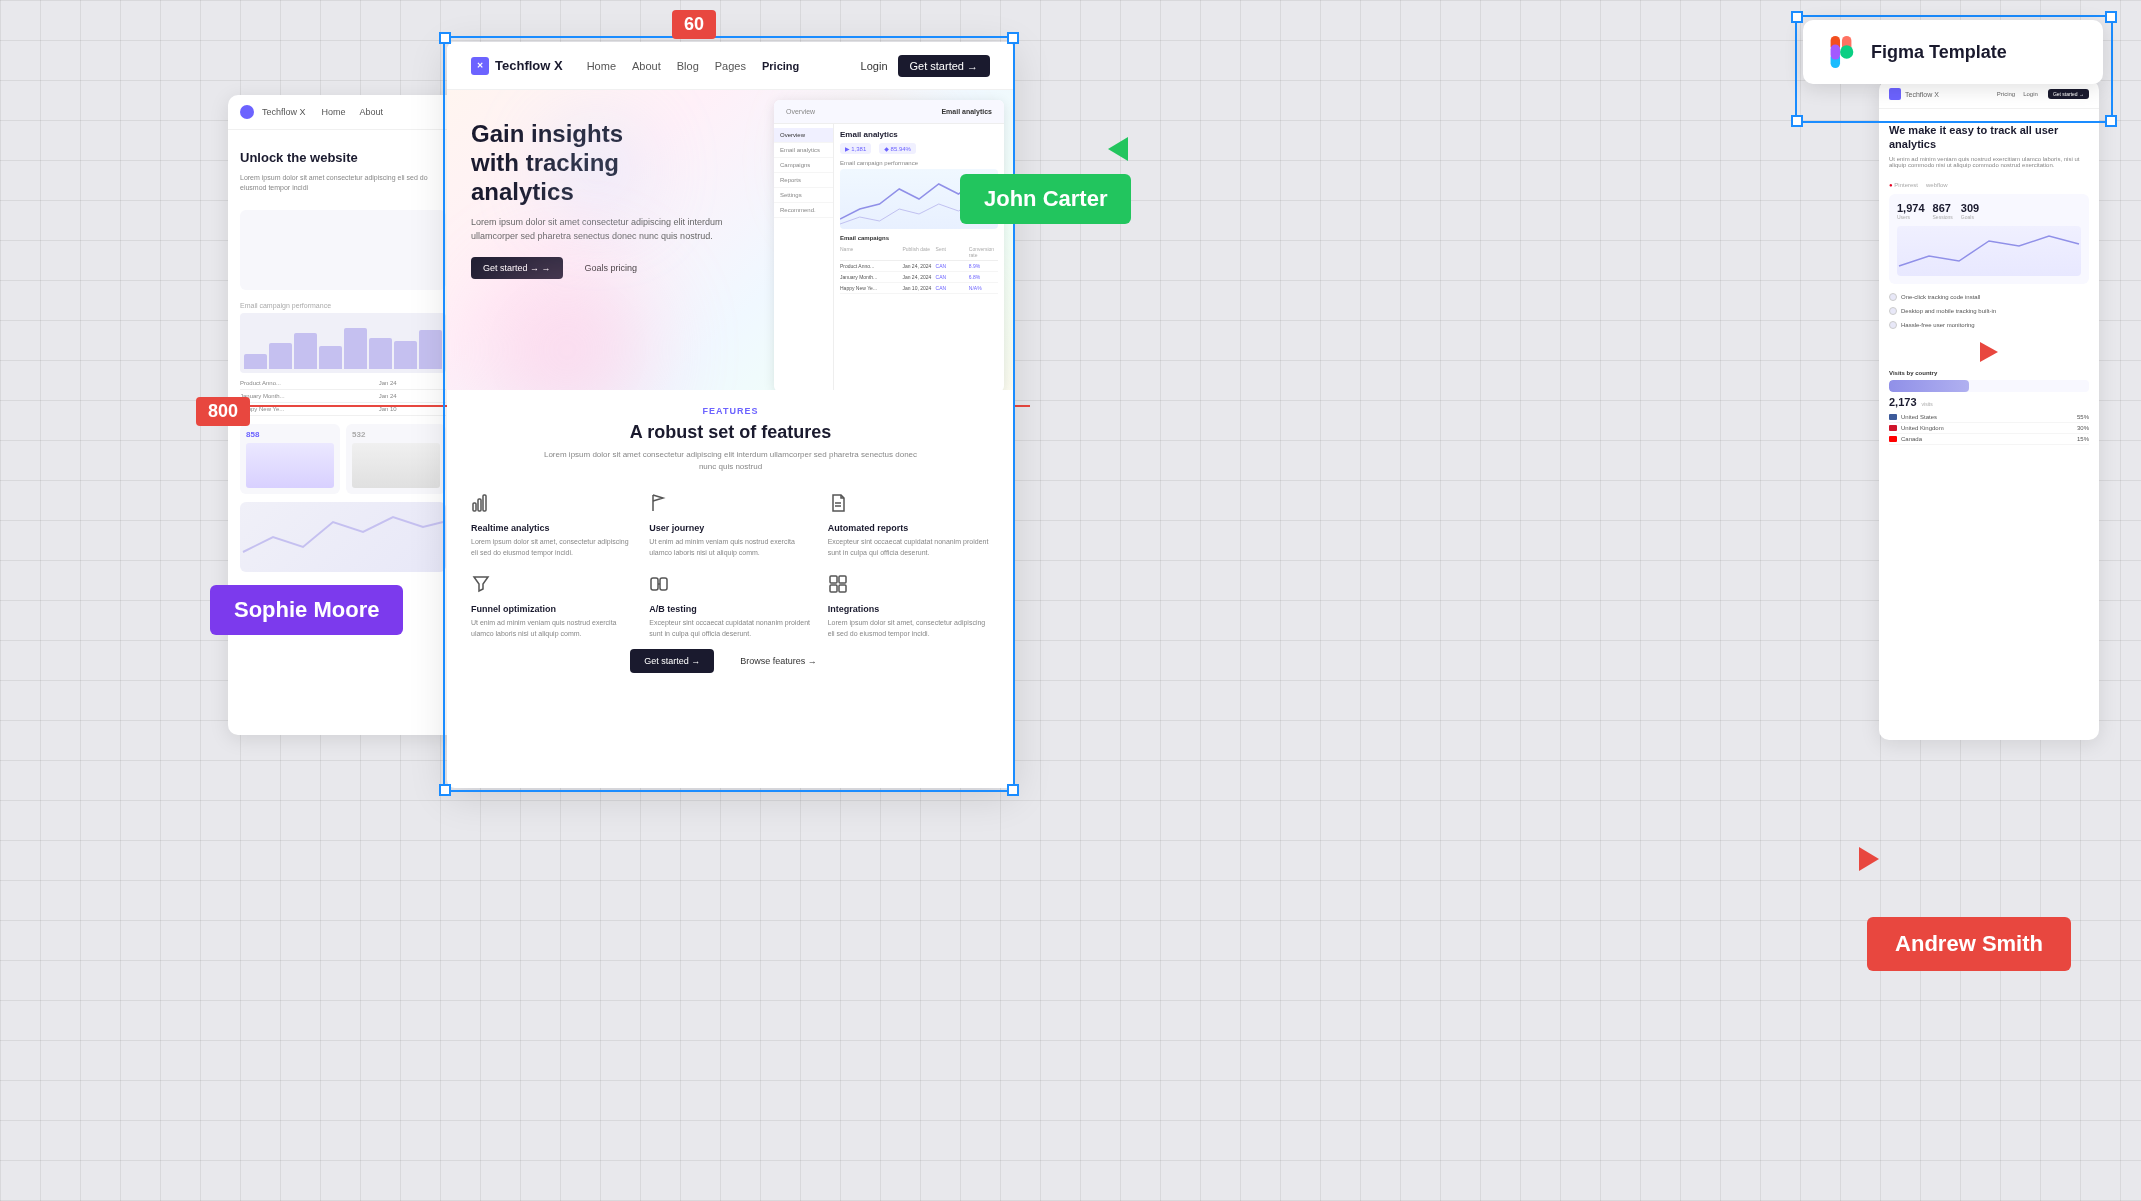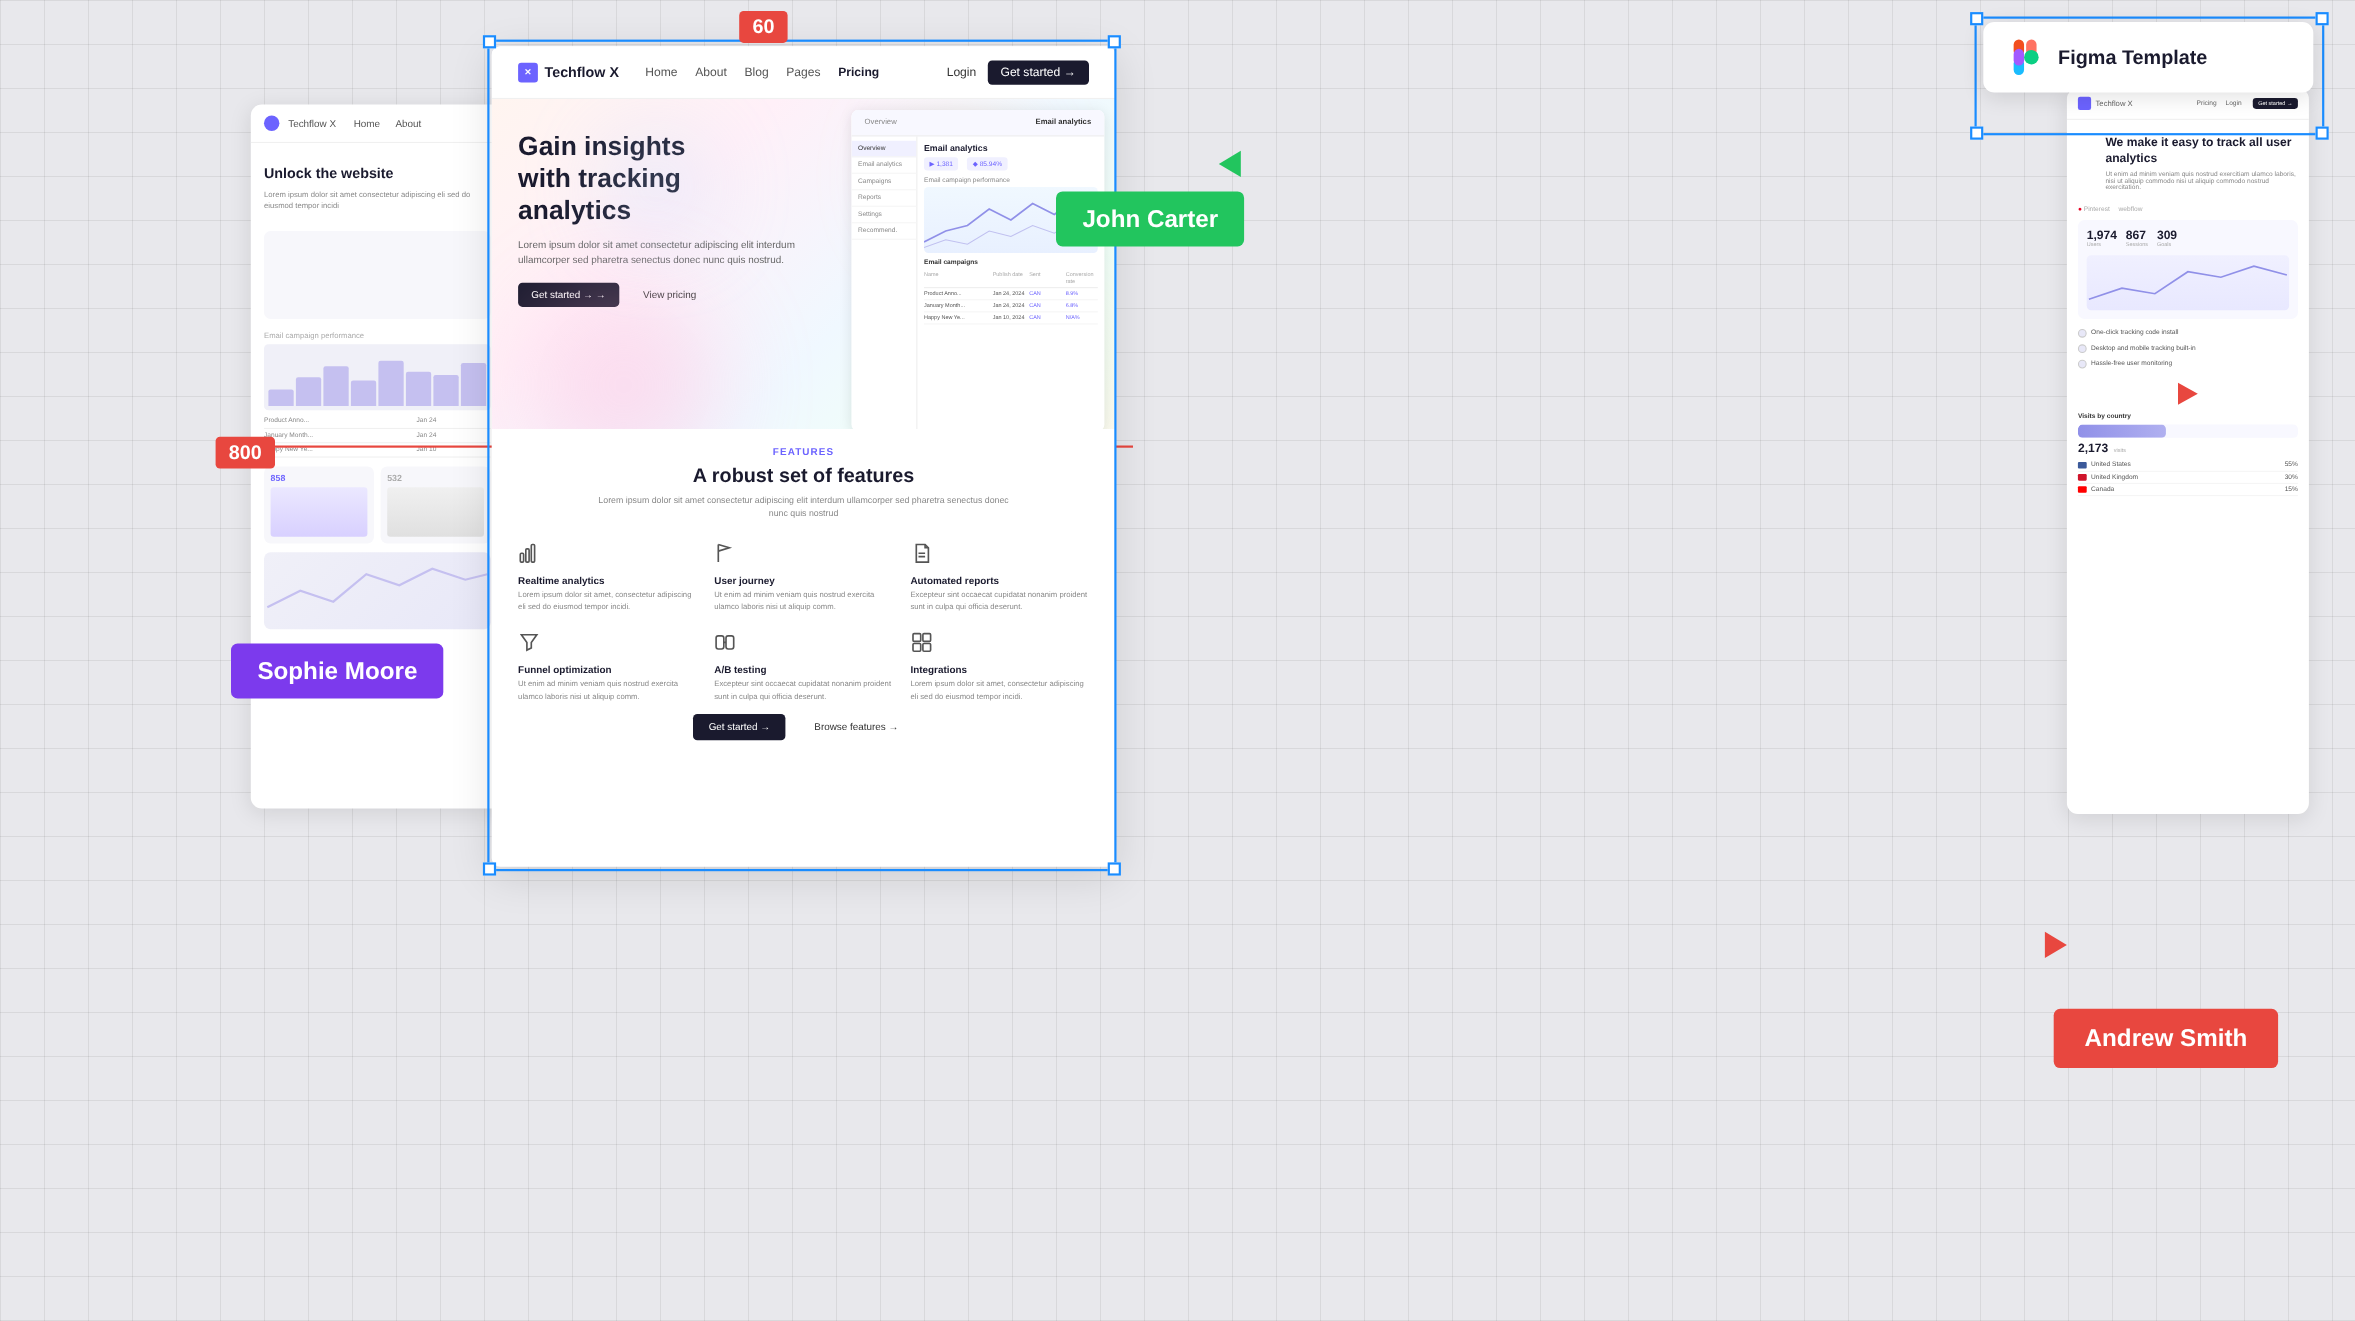--- a/index.html
+++ b/index.html
@@ -510,21 +510,20 @@
       color: #666;
     }
     .rbc-nav .rbc-logo {
       width: 12px;
       height: 12px;
       background: #6c63ff;
       border-radius: 2px;
     }
     .right-bg-card .rbc-hero {
       padding: 14px 10px 8px;
-      margin-left: 25px;
     }
     .rbc-hero h3 {
       font-size: 11px;
       font-weight: 700;
       color: #1a1a2e;
       line-height: 1.3;
     }
     .rbc-hero p {
       font-size: 6px;
       color: #888;
@@ -836,21 +835,21 @@
     <div class="blob blob-blue"></div>
     <div class="hero-left">
       <h1>
         <span>Gain insights</span><br>
         <span>with tracking</span><br>
         <span>analytics</span>
       </h1>
       <p>Lorem ipsum dolor sit amet consectetur adipiscing elit interdum ullamcorper sed pharetra senectus donec nunc quis nostrud.</p>
       <div class="hero-buttons">
         <button class="btn-primary">Get started →</button>
-        <button class="btn-secondary">View pricing</button>
+        <button class="btn-secondary">Goals pricing</button>
       </div>
     </div>
     <div class="hero-right">
 
       <div class="mini-analytics">
         <div class="panel-header">
           <span class="panel-tab">Overview</span>
           <span class="panel-tab active">Email analytics</span>
         </div>
         <div class="panel-body">

